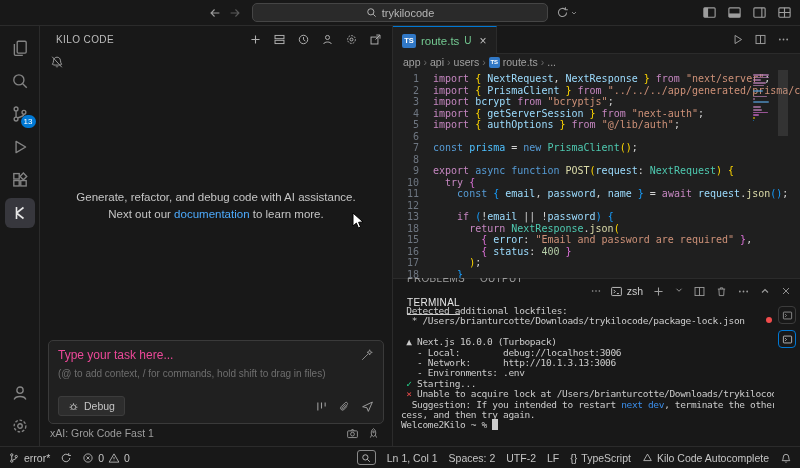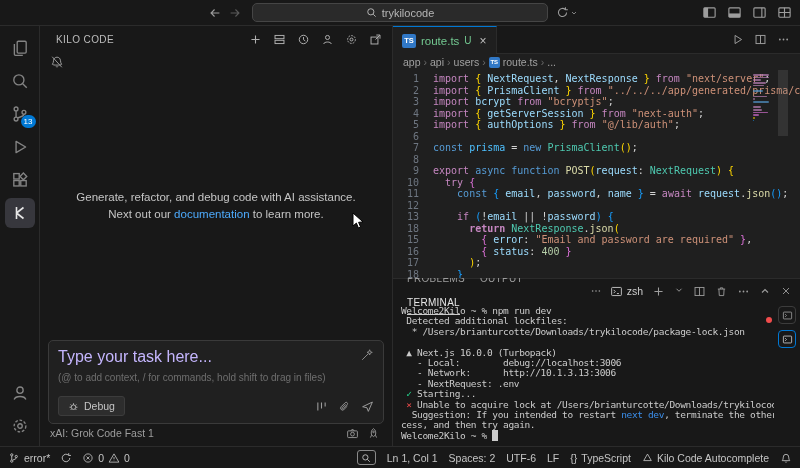--- a/index.html
+++ b/index.html
@@ -39,21 +39,21 @@
   .sb-title{font-size:10px;letter-spacing:.4px;color:#bdbdbd}
   .sb-actions{margin-left:auto;display:flex;gap:6px}
   .sb-actions .ib{width:18px;height:18px;color:#b0b0b0}
   .sb-subrow{height:20px;flex:none;display:flex;align-items:center;padding:0 10px}
   .sb-empty{flex:1;display:flex;flex-direction:column;align-items:center;justify-content:center;
     text-align:center;font-size:11.5px;line-height:17px;color:#c5c5c5;padding:0 28px}
   .link{color:#4daafc;text-decoration:none;cursor:pointer}
   .task-box{flex:none;margin:0 8px;height:84px;background:#202020;border:1px solid #3a3a3a;border-radius:5px;
     padding:7px 9px;display:flex;flex-direction:column}
   .tb-row1{display:flex;align-items:flex-start}
-  .task-ph{color:#c4b5fd;font-size:16px}
+  .task-ph{color:#ec4899;font-size:12px}
   .tb-row1 .ib{margin-left:auto;color:#8c8c8c}
   .task-hint{margin-top:6px;color:#6e6e6e;font-size:10px}
   .tb-row3{margin-top:auto;display:flex;align-items:center}
   .mode-pill{display:flex;align-items:center;gap:5px;background:#2d2d2d;border:1px solid #3c3c3c;border-radius:3px;
     height:20px;padding:0 9px;color:#c5c5c5;font-size:10.5px}
   .tb-tools{margin-left:auto;display:flex;gap:10px}
   .tb-tools .ib{color:#9d9d9d}
   .model-row{flex:none;height:22px;display:flex;align-items:center;padding:0 12px 4px 10px;color:#9d9d9d;font-size:10.5px}
   .model-row .icons{margin-left:auto;display:flex;gap:8px;color:#9d9d9d}
   .mouse-cursor{position:absolute;left:312px;top:186px;pointer-events:none}
@@ -421,21 +421,21 @@
             <div class="cl"><span class="ln">4</span><span class="lc"><span style="color: rgb(197, 134, 192);">import </span><span style="color: rgb(255, 215, 0);">{ </span><span style="color: rgb(156, 220, 254);">getServerSession</span><span style="color: rgb(212, 212, 212);"> </span><span style="color: rgb(255, 215, 0);">} </span><span style="color: rgb(197, 134, 192);">from </span><span style="color: rgb(206, 145, 120);">"next-auth"</span><span style="color: rgb(212, 212, 212);">;</span></span></div>
             <div class="cl"><span class="ln">5</span><span class="lc"><span style="color: rgb(197, 134, 192);">import </span><span style="color: rgb(255, 215, 0);">{ </span><span style="color: rgb(156, 220, 254);">authOptions</span><span style="color: rgb(212, 212, 212);"> </span><span style="color: rgb(255, 215, 0);">} </span><span style="color: rgb(197, 134, 192);">from </span><span style="color: rgb(206, 145, 120);">"@/lib/auth"</span><span style="color: rgb(212, 212, 212);">;</span></span></div>
             <div class="cl"><span class="ln">6</span><span class="lc"></span></div>
             <div class="cl"><span class="ln">7</span><span class="lc"><span style="color: rgb(86, 156, 214);">const </span><span style="color: rgb(79, 193, 255);">prisma</span><span style="color: rgb(212, 212, 212);"> = </span><span style="color: rgb(86, 156, 214);">new </span><span style="color: rgb(78, 201, 176);">PrismaClient</span><span style="color: rgb(255, 215, 0);">()</span><span style="color: rgb(212, 212, 212);">;</span></span></div>
             <div class="cl"><span class="ln">8</span><span class="lc"></span></div>
             <div class="cl"><span class="ln">9</span><span class="lc"><span style="color: rgb(197, 134, 192);">export </span><span style="color: rgb(86, 156, 214);">async </span><span style="color: rgb(86, 156, 214);">function </span><span style="color: rgb(220, 220, 170);">POST</span><span style="color: rgb(255, 215, 0);">(</span><span style="color: rgb(156, 220, 254);">request</span><span style="color: rgb(212, 212, 212);">: </span><span style="color: rgb(78, 201, 176);">NextRequest</span><span style="color: rgb(255, 215, 0);">) {</span></span></div>
             <div class="cl"><span class="ln">10</span><span class="lc"><span style="color: rgb(212, 212, 212);">  </span><span style="color: rgb(197, 134, 192);">try </span><span style="color: rgb(218, 112, 214);">{</span></span></div>
             <div class="cl"><span class="ln">11</span><span class="lc"><span style="color: rgb(212, 212, 212);">    </span><span style="color: rgb(86, 156, 214);">const </span><span style="color: rgb(23, 159, 255);">{ </span><span style="color: rgb(156, 220, 254);">email</span><span style="color: rgb(212, 212, 212);">, </span><span style="color: rgb(156, 220, 254);">password</span><span style="color: rgb(212, 212, 212);">, </span><span style="color: rgb(156, 220, 254);">name</span><span style="color: rgb(212, 212, 212);"> </span><span style="color: rgb(23, 159, 255);">} </span><span style="color: rgb(212, 212, 212);">= </span><span style="color: rgb(197, 134, 192);">await </span><span style="color: rgb(156, 220, 254);">request</span><span style="color: rgb(212, 212, 212);">.</span><span style="color: rgb(220, 220, 170);">json</span><span style="color: rgb(23, 159, 255);">()</span><span style="color: rgb(212, 212, 212);">;</span></span></div>
             <div class="cl"><span class="ln">12</span><span class="lc"></span></div>
             <div class="cl"><span class="ln">13</span><span class="lc"><span style="color: rgb(212, 212, 212);">    </span><span style="color: rgb(197, 134, 192);">if </span><span style="color: rgb(23, 159, 255);">(</span><span style="color: rgb(212, 212, 212);">!</span><span style="color: rgb(156, 220, 254);">email</span><span style="color: rgb(212, 212, 212);"> || </span><span style="color: rgb(212, 212, 212);">!</span><span style="color: rgb(156, 220, 254);">password</span><span style="color: rgb(23, 159, 255);">) {</span></span></div>
-            <div class="cl"><span class="ln">18</span><span class="lc"><span style="color: rgb(212, 212, 212);">      </span><span style="color: rgb(197, 134, 192); font-weight: bold;">return </span><span style="color: rgb(78, 201, 176);">NextResponse</span><span style="color: rgb(212, 212, 212);">.</span><span style="color: rgb(220, 220, 170);">json</span><span style="color: rgb(255, 215, 0);">(</span></span></div>
+            <div class="cl"><span class="ln">18</span><span class="lc"><span style="color: rgb(212, 212, 212);">      </span><span style="color: rgb(197, 134, 192);">return </span><span style="color: rgb(78, 201, 176);">NextResponse</span><span style="color: rgb(212, 212, 212);">.</span><span style="color: rgb(220, 220, 170);">json</span><span style="color: rgb(255, 215, 0);">(</span></span></div>
             <div class="cl"><span class="ln">15</span><span class="lc"><span style="color: rgb(212, 212, 212);">        </span><span style="color: rgb(218, 112, 214);">{ </span><span style="color: rgb(156, 220, 254);">error</span><span style="color: rgb(212, 212, 212);">: </span><span style="color: rgb(206, 145, 120);">"Email and password are required"</span><span style="color: rgb(212, 212, 212);"> </span><span style="color: rgb(218, 112, 214);">}</span><span style="color: rgb(212, 212, 212);">,</span></span></div>
             <div class="cl"><span class="ln">16</span><span class="lc"><span style="color: rgb(212, 212, 212);">        </span><span style="color: rgb(218, 112, 214);">{ </span><span style="color: rgb(156, 220, 254);">status</span><span style="color: rgb(212, 212, 212);">: </span><span style="color: rgb(181, 206, 168);">400</span><span style="color: rgb(212, 212, 212);"> </span><span style="color: rgb(218, 112, 214);">}</span></span></div>
             <div class="cl"><span class="ln">17</span><span class="lc"><span style="color: rgb(212, 212, 212);">      </span><span style="color: rgb(255, 215, 0);">)</span><span style="color: rgb(212, 212, 212);">;</span></span></div>
             <div class="cl"><span class="ln">18</span><span class="lc"><span style="color: rgb(212, 212, 212);">    </span><span style="color: rgb(23, 159, 255);">}</span></span></div>
           </div>
         <div class="minimap" id="minimap">
             <div class="mm-row" style="width: 15.68px; background: rgb(197, 134, 192);"></div>
             <div class="mm-row" style="width: 16px; background: rgb(197, 134, 192);"></div>
             <div class="mm-row" style="width: 8.4px; background: rgb(197, 134, 192);"></div>
             <div class="mm-row" style="width: 12.6px; background: rgb(197, 134, 192);"></div>
@@ -510,28 +510,27 @@
             </button>
             <button class="ib">
               <svg width="12" height="12" viewBox="0 0 16 16" fill="none" stroke="currentColor" stroke-width="1.2">
                   <path d="M4 4l8 8M12 4l-8 8"></path>
                 </svg>
             </button>
           </div>
         </div>
         <div class="panel-body">
           <div class="terminal" id="terminal">
-              <div class="tl"><span style="color: rgb(204, 204, 204);">Welcome2Kilo ~ % npm run dev</span></div>
               <div class="tl"><span style="color: rgb(204, 204, 204);"> Detected additional lockfiles:</span></div>
               <div class="tl"><span style="color: rgb(204, 204, 204);">  * /Users/brianturcotte/Downloads/trykilocode/package-lock.json</span></div>
               <div class="tl">&nbsp;</div>
               <div class="tl"><span style="color: rgb(204, 204, 204);"> ▲ Next.js 16.0.0 (Turbopack)</span></div>
               <div class="tl"><span style="color: rgb(204, 204, 204);">   - Local:        debug://localhost:3006</span></div>
               <div class="tl"><span style="color: rgb(204, 204, 204);">   - Network:      http://10.1.3.13:3006</span></div>
-              <div class="tl"><span style="color: rgb(204, 204, 204);">   - NextRequest: .env</span></div>
+              <div class="tl"><span style="color: rgb(204, 204, 204);">   - Environments: .env</span></div>
               <div class="tl"><span style="color: rgb(35, 209, 139);"> ✓</span><span style="color: rgb(204, 204, 204);"> Starting...</span></div>
               <div class="tl"><span style="color: rgb(241, 76, 76);"> ×</span><span style="color: rgb(204, 204, 204);"> Unable to acquire lock at /Users/brianturcotte/Downloads/trykilocode/.ne</span></div>
               <div class="tl"><span style="color: rgb(204, 204, 204);">  Suggestion: If you intended to restart </span><span style="color: rgb(59, 142, 234);">next dev</span><span style="color: rgb(204, 204, 204);">, terminate the other pro</span></div>
               <div class="tl"><span style="color: rgb(204, 204, 204);">cess, and then try again.</span></div>
               <div class="tl"><span style="color: rgb(204, 204, 204);">Welcome2Kilo ~ % </span><span class="term-cursor"> </span></div>
             </div>
           <div class="term-strip">
             <span class="red-dot"></span>
             <div class="ts-box">
               <svg width="11" height="11" viewBox="0 0 16 16" fill="none" stroke="currentColor" stroke-width="1.2">
@@ -589,21 +588,21 @@
             </svg>
         </span>
       </div>
       <div class="sbi">
           <span>Ln 1, Col 1</span>
         </div>
       <div class="sbi">
           <span>Spaces: 2</span>
         </div>
       <div class="sbi">
-          <span>UTF-6</span>
+          <span>UTF-2</span>
         </div>
       <div class="sbi">
           <span>LF</span>
         </div>
       <div class="sbi">
         <span>{}</span>
         <span>TypeScript</span>
       </div>
       <div class="sbi">
         <svg width="11" height="11" viewBox="0 0 16 16" fill="none" stroke="currentColor" stroke-width="1.2">

